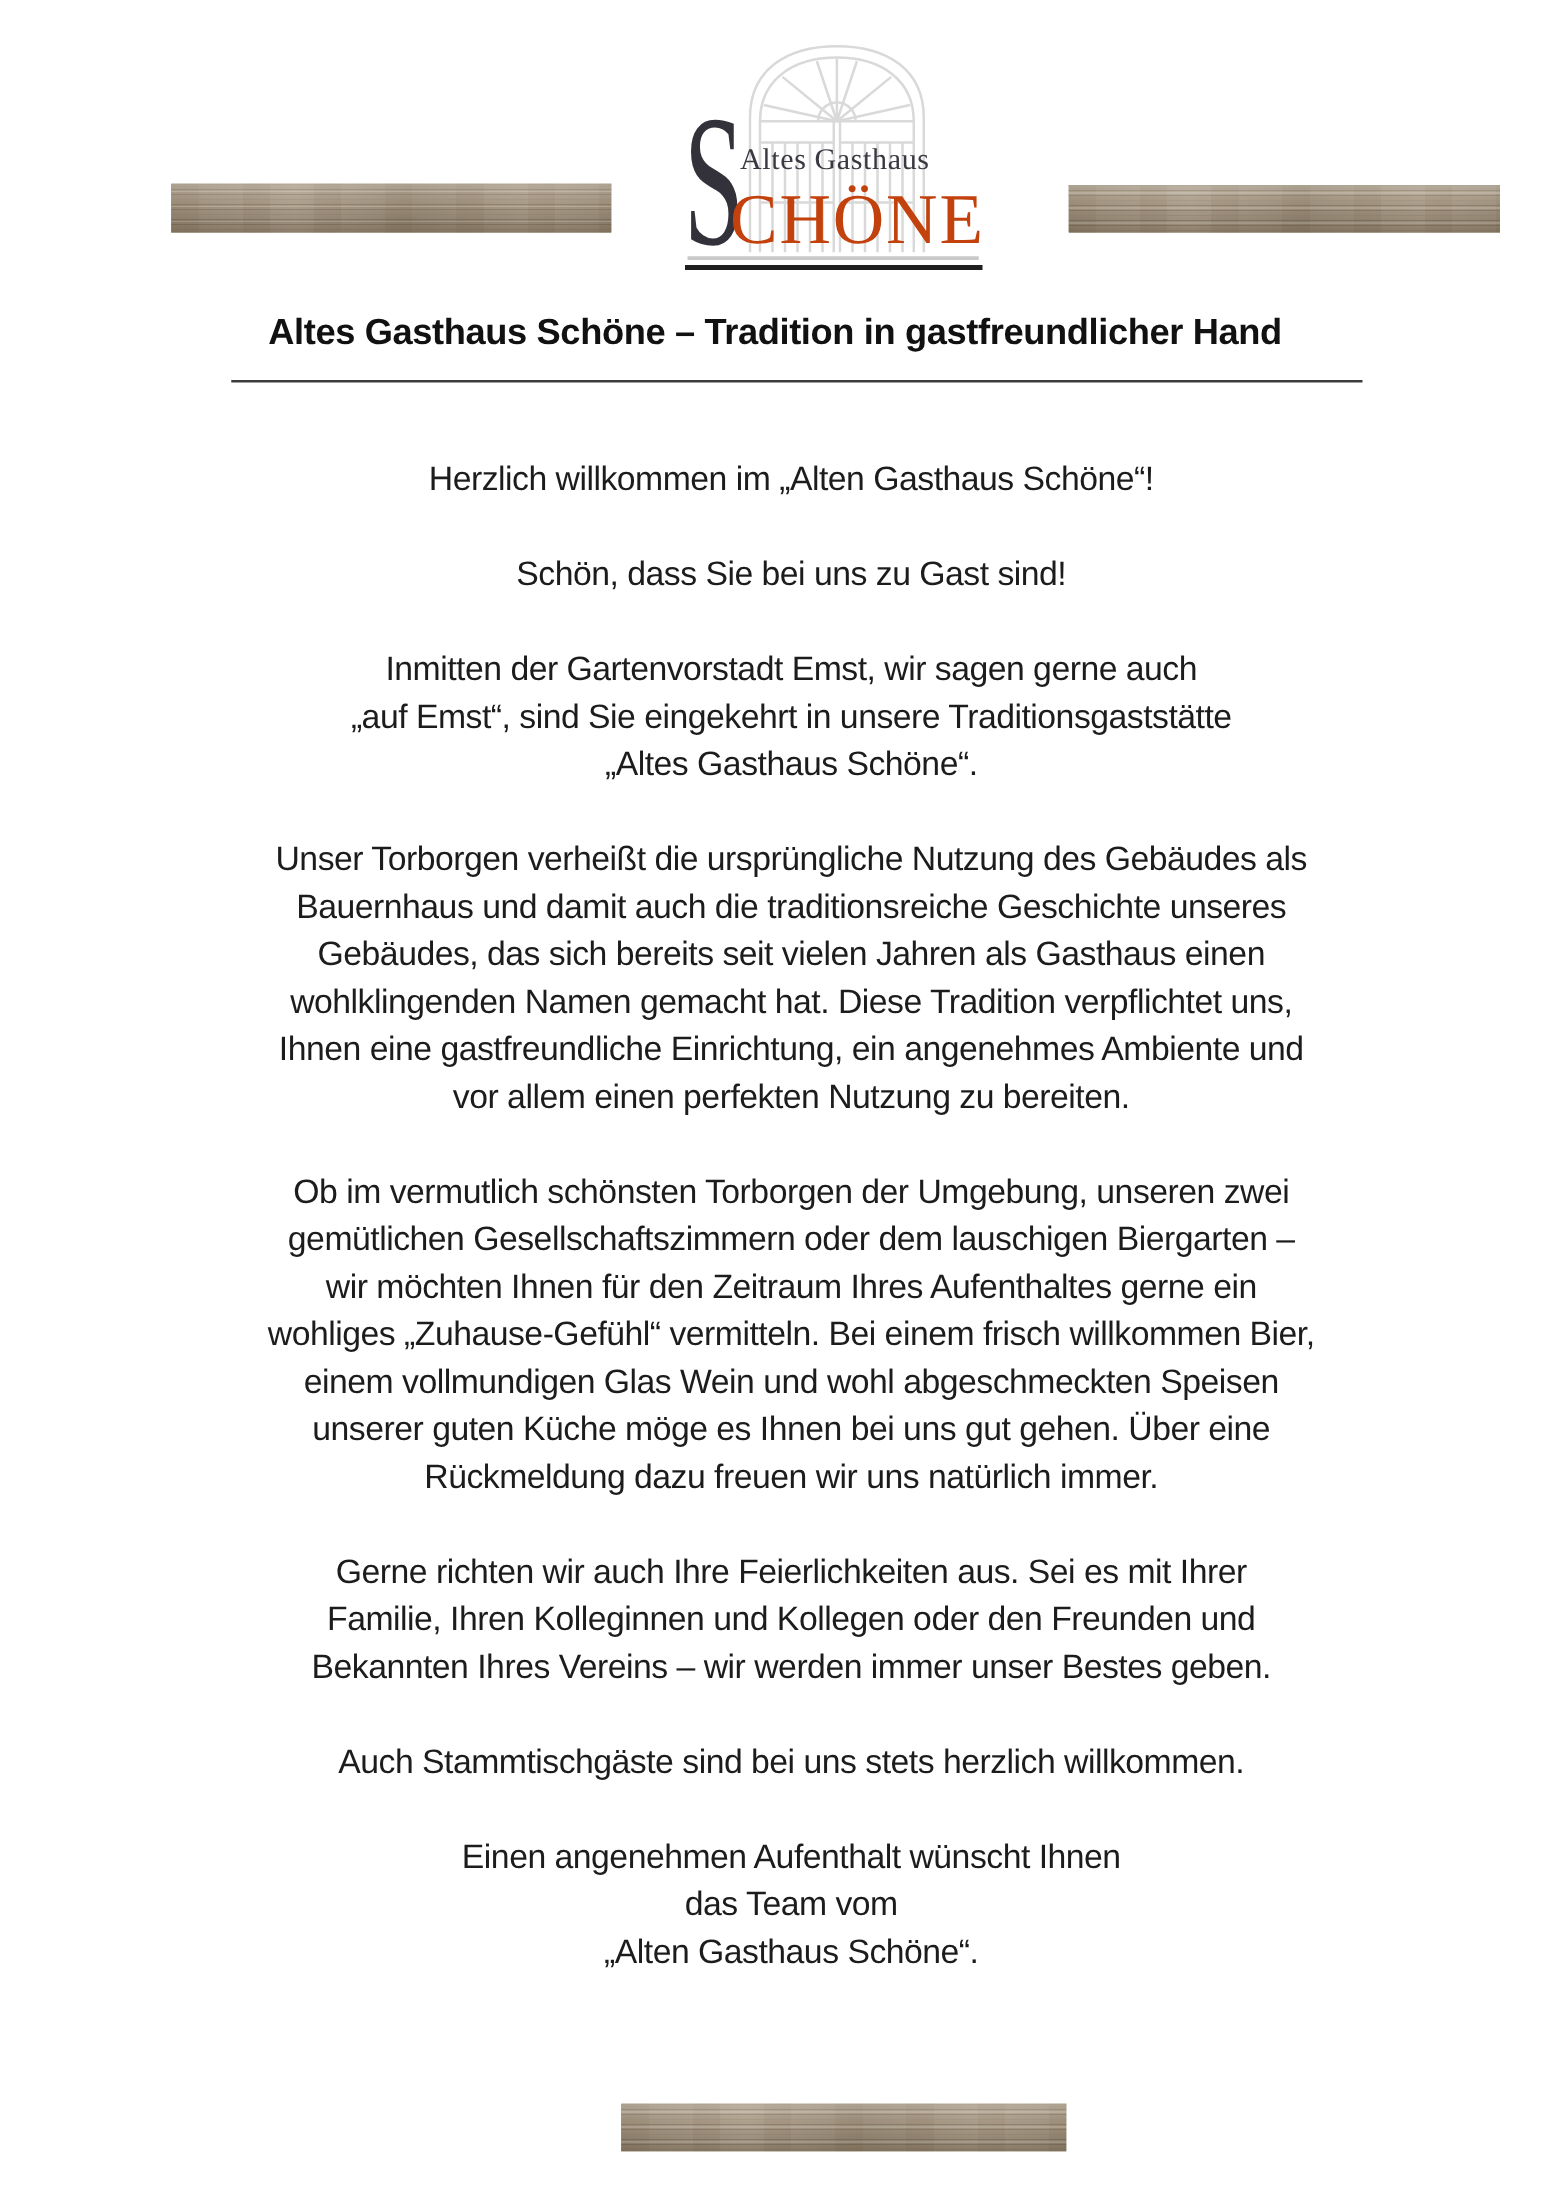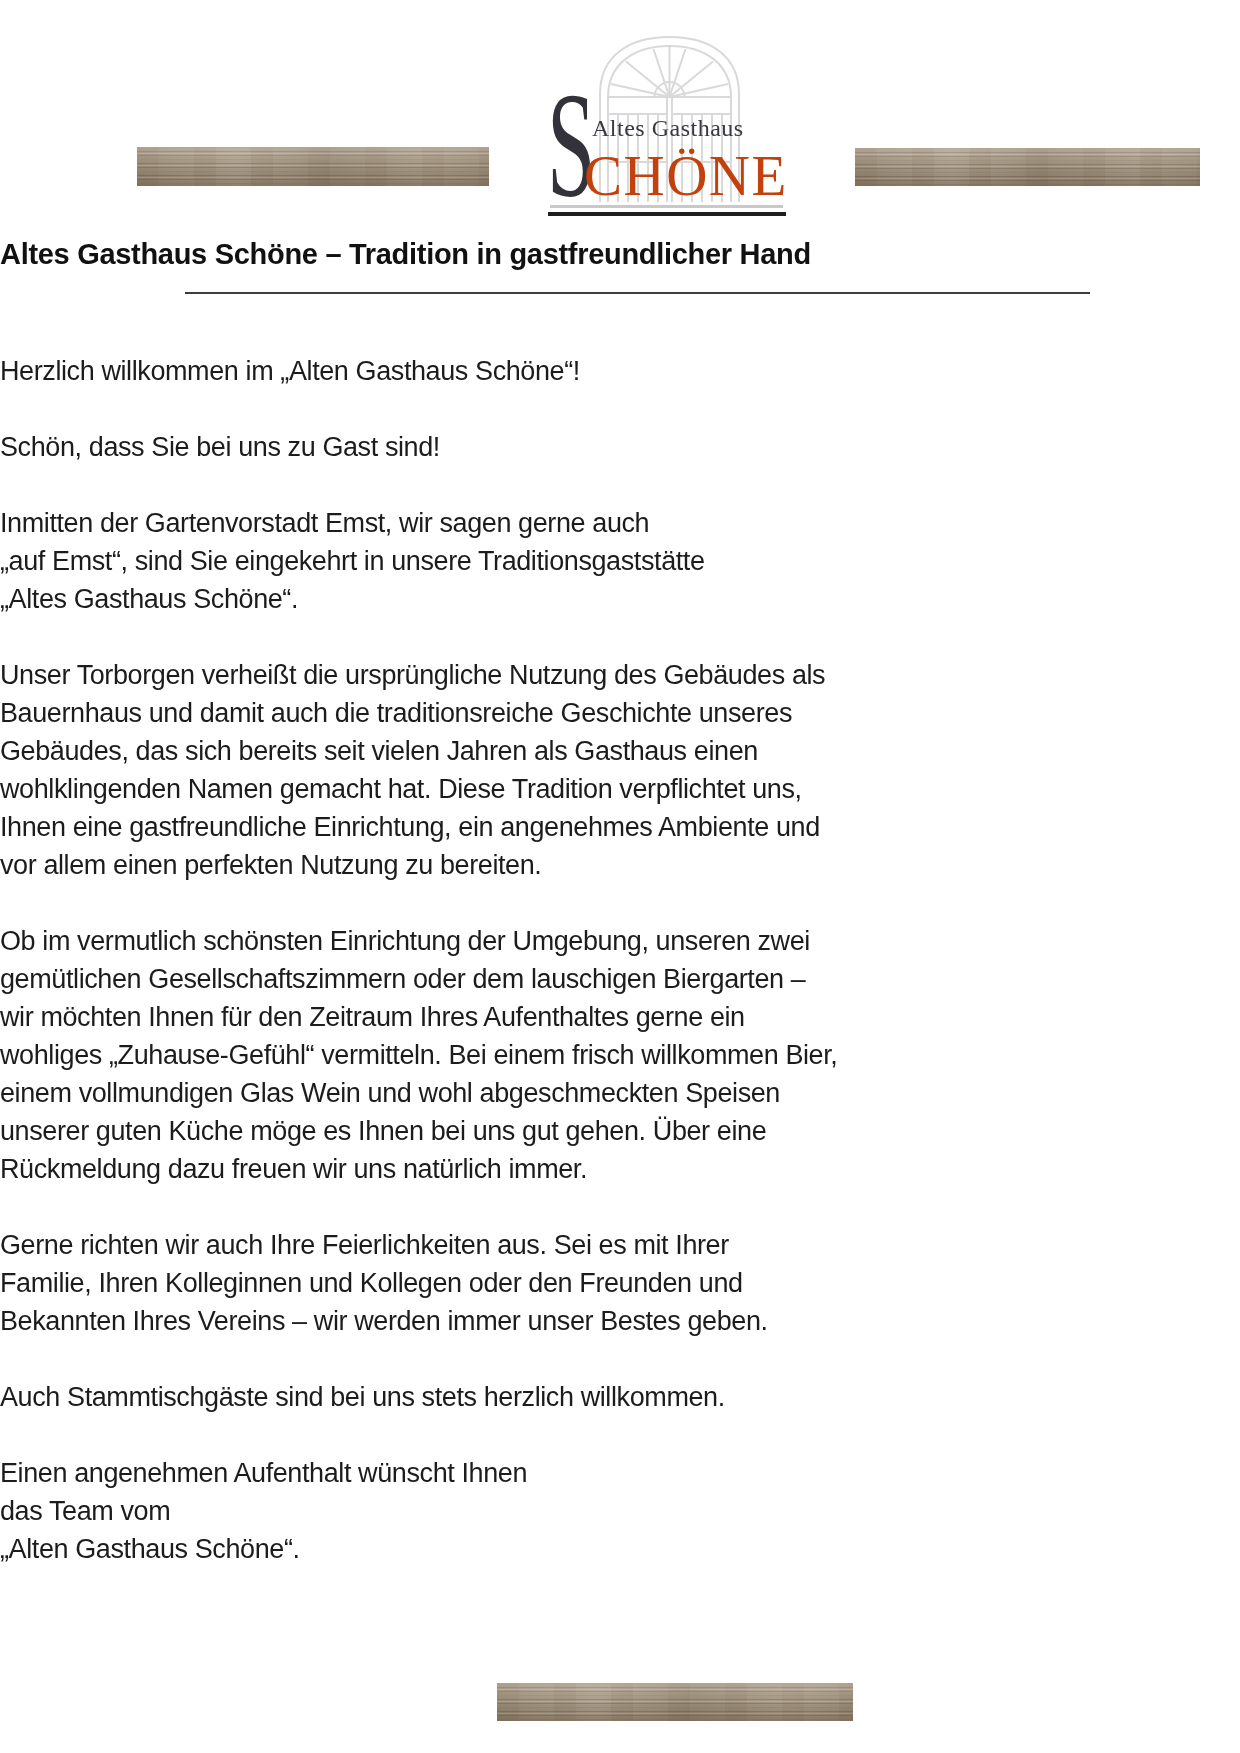--- a/index.html
+++ b/index.html
@@ -54,35 +54,36 @@
     position: absolute; left: 550px; top: 205px; width: 233px; height: 3px;
     background: #c9c9c9; z-index: 2;
   }
   .logo-rule-dark {
     position: absolute; left: 548px; top: 212px; width: 238px; height: 4px;
     background: #1f1f1f; z-index: 2;
   }
 
   
   .heading {
-    margin: 0; padding: 0;
+    margin: 12px; padding: 0;
+    text-align: center;
     font-size: 29px; font-weight: bold; line-height: 34px;
     letter-spacing: -0.3px;
     white-space: nowrap;
     color: #111111;
   }
   .heading-rule {
     width: 905px; height: 0;
     margin: 21px 0 0 185px;
     border-top: 2px solid #3d3d3d;
   }
 
   
   main { display: block; }
-  .para { margin: 38px 0 0 0; text-align: left; }
+  .para { margin: 38px 0 0 0; text-align: center; padding-left: 26px; }
   .para.first { margin-top: 58px; }
   .line {
     font-size: 27px; line-height: 38px;
     letter-spacing: -0.4px;
     white-space: nowrap;
     color: #1c1c1c;
   }
 </style>
 </head>
 <body>
@@ -154,21 +155,21 @@
     <div class="para">
       <div class="line">Unser Torborgen verheißt die ursprüngliche Nutzung des Gebäudes als</div>
       <div class="line">Bauernhaus und damit auch die traditionsreiche Geschichte unseres</div>
       <div class="line">Gebäudes, das sich bereits seit vielen Jahren als Gasthaus einen</div>
       <div class="line">wohlklingenden Namen gemacht hat. Diese Tradition verpflichtet uns,</div>
       <div class="line">Ihnen eine gastfreundliche Einrichtung, ein angenehmes Ambiente und</div>
       <div class="line">vor allem einen perfekten Nutzung zu bereiten.</div>
     </div>
 
     <div class="para">
-      <div class="line">Ob im vermutlich schönsten Einrichtung der Umgebung, unseren zwei</div>
+      <div class="line">Ob im vermutlich schönsten Torborgen der Umgebung, unseren zwei</div>
       <div class="line">gemütlichen Gesellschaftszimmern oder dem lauschigen Biergarten –</div>
       <div class="line">wir möchten Ihnen für den Zeitraum Ihres Aufenthaltes gerne ein</div>
       <div class="line">wohliges „Zuhause-Gefühl“ vermitteln. Bei einem frisch willkommen Bier,</div>
       <div class="line">einem vollmundigen Glas Wein und wohl abgeschmeckten Speisen</div>
       <div class="line">unserer guten Küche möge es Ihnen bei uns gut gehen. Über eine</div>
       <div class="line">Rückmeldung dazu freuen wir uns natürlich immer.</div>
     </div>
 
     <div class="para">
       <div class="line">Gerne richten wir auch Ihre Feierlichkeiten aus. Sei es mit Ihrer</div>

